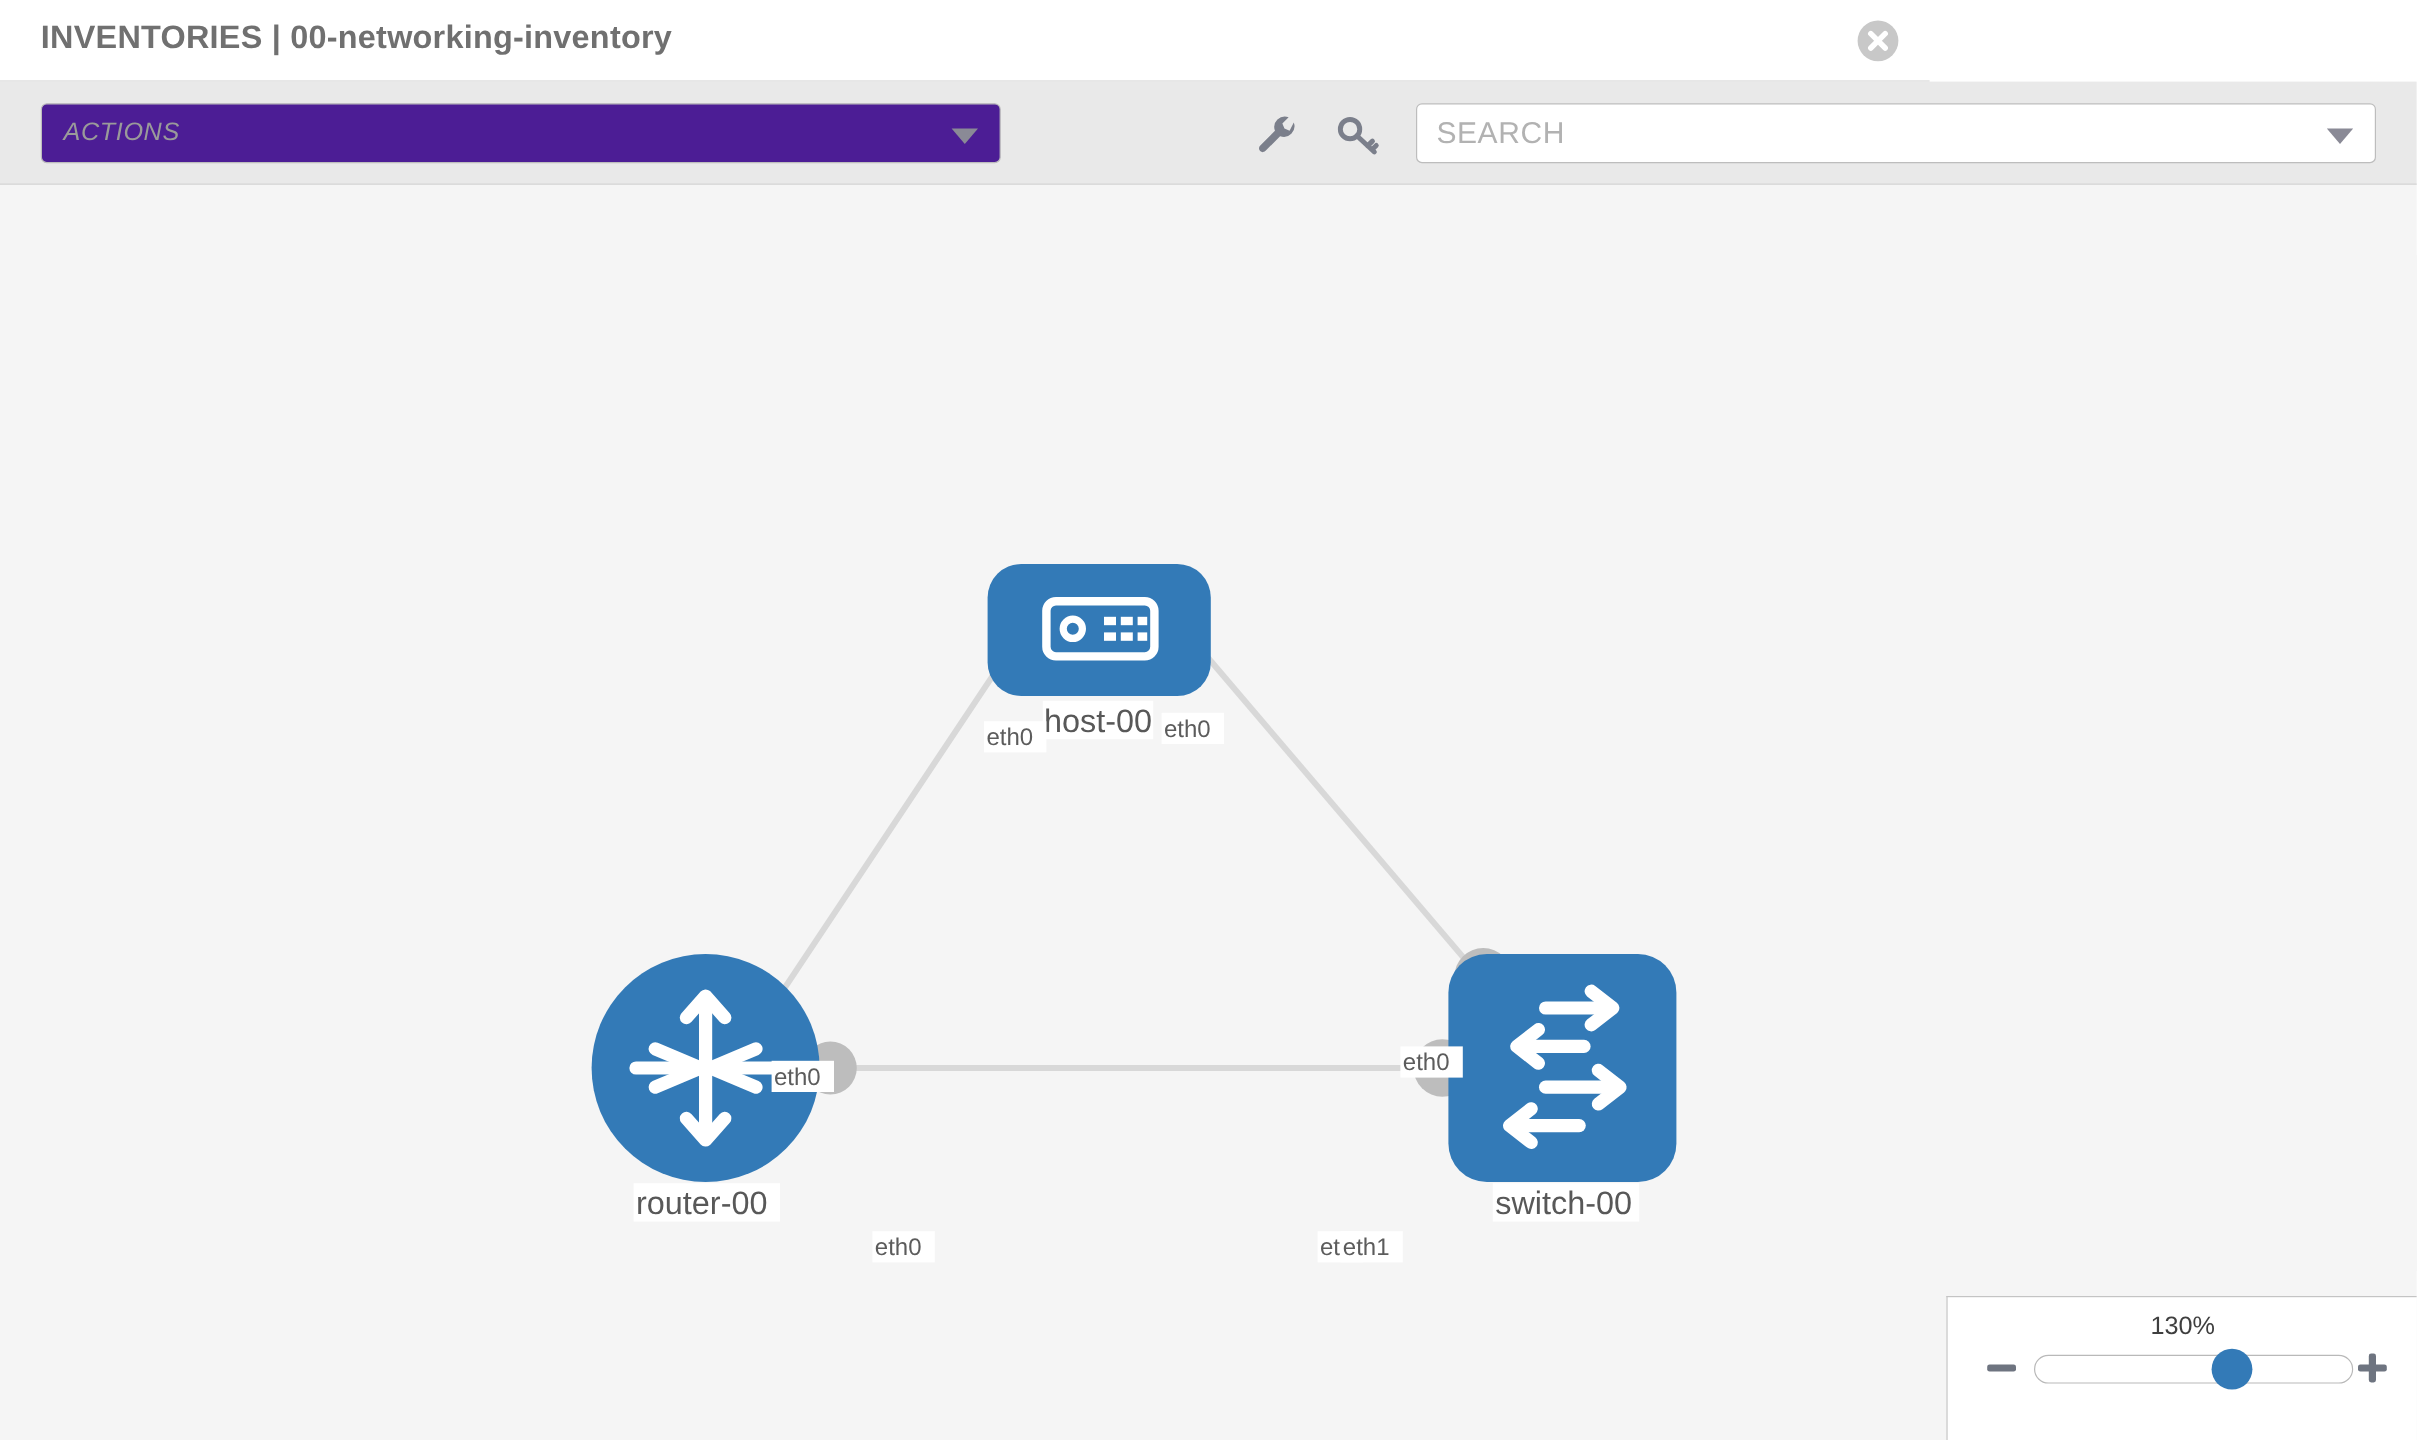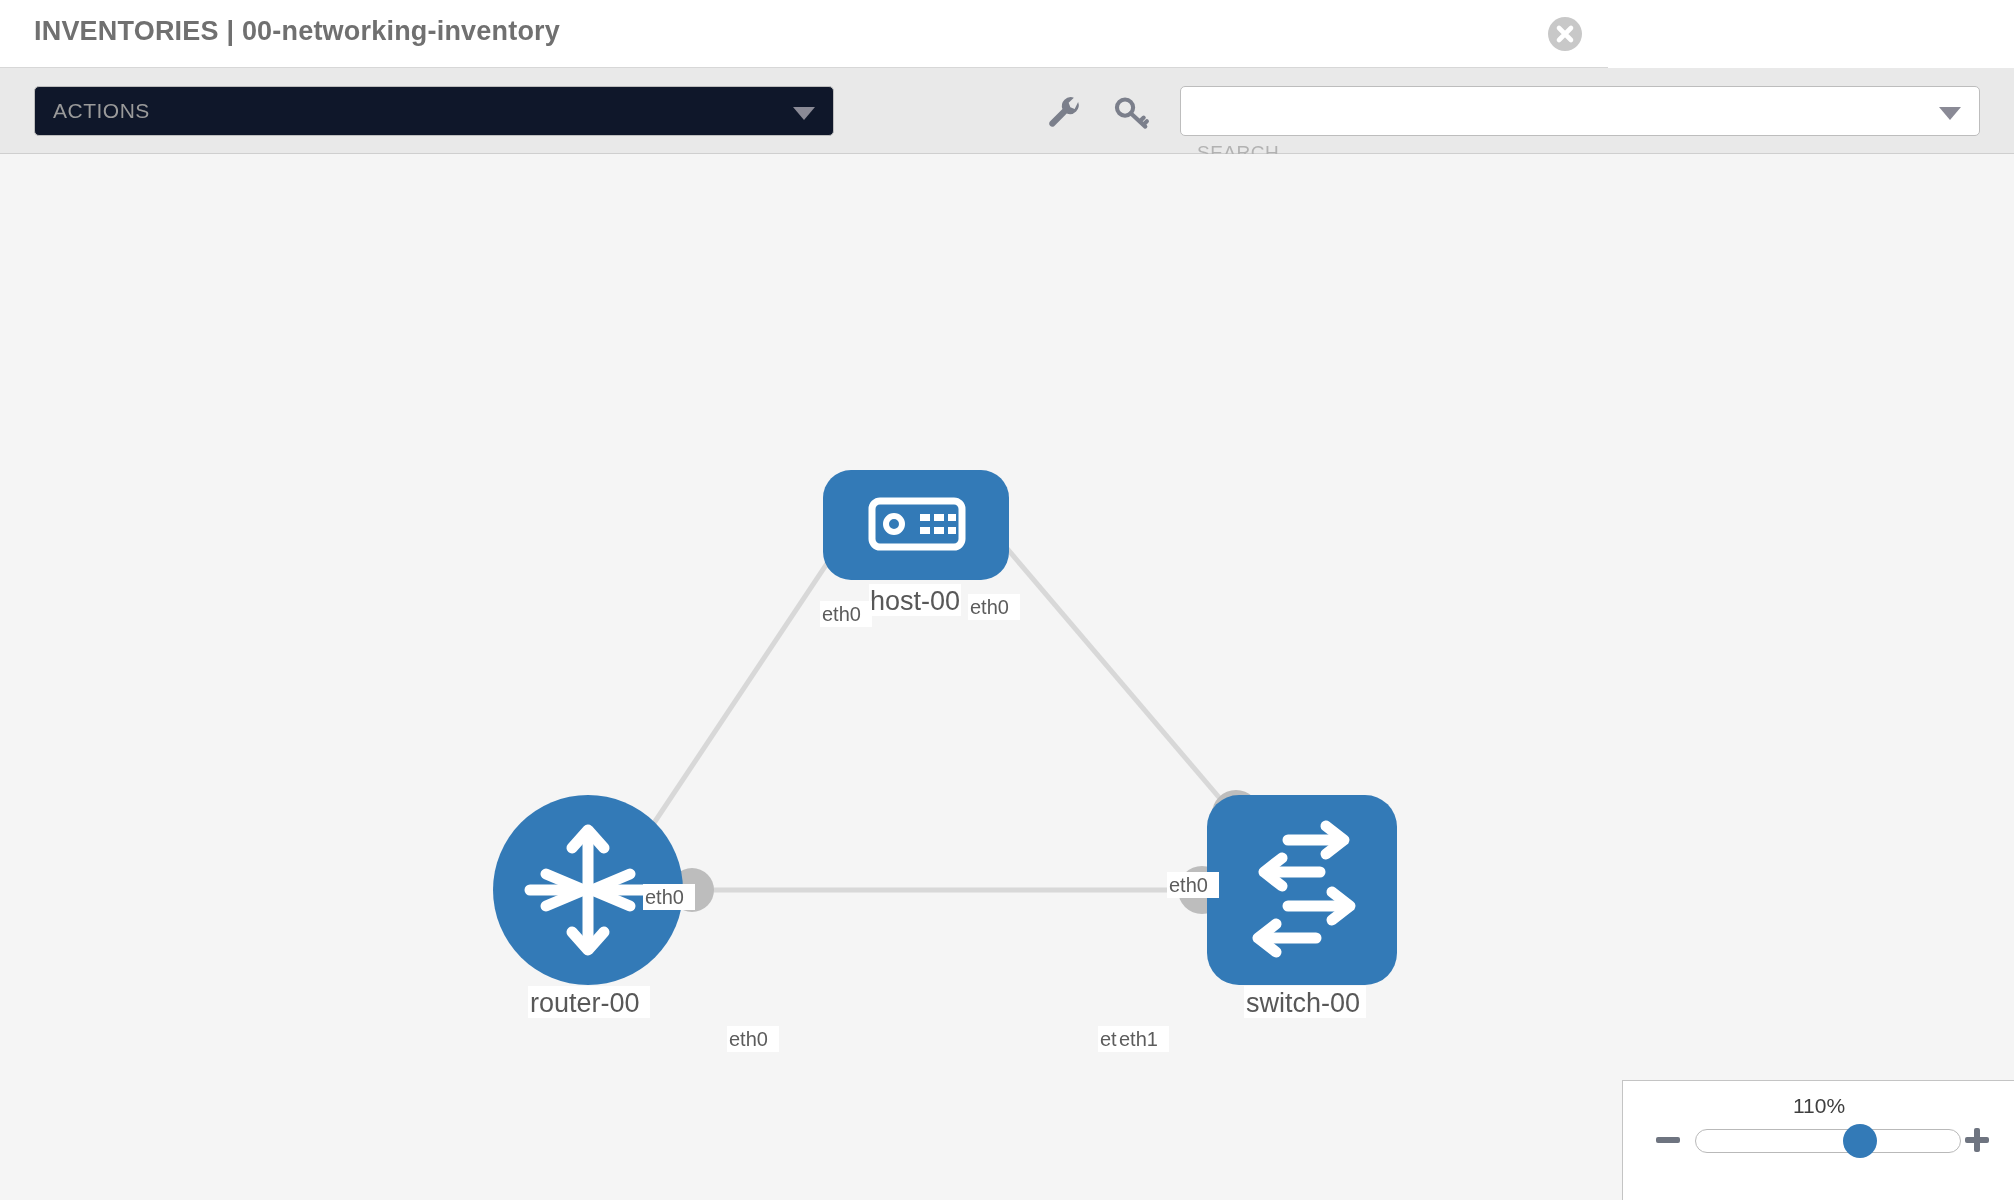--- a/index.html
+++ b/index.html
@@ -61,24 +61,25 @@
     background: #e9e9e9;
     border-bottom: 1px solid #cfcfcf;
   }
 
   .actions-select {
     position: absolute;
     left: 34px;
     top: 18px;
     width: 800px;
     height: 50px;
-    background: #0f172a;
+    background: #4c1d95;
     border: 1px solid #bdbdbd;
     border-radius: 5px;
     cursor: pointer;
+    font-style: italic;
   }
   .actions-label {
     position: absolute;
     left: 18px;
     top: 12px;
     font-size: 21px;
     color: #9a9a9a;
     letter-spacing: .5px;
   }
   .caret {
@@ -113,23 +114,22 @@
   }
   .search-input {
     position: absolute;
     left: 16px; top: 0;
     width: 720px;
     height: 48px;
     border: none;
     outline: none;
     background: transparent;
     font-family: "Liberation Sans", sans-serif;
-    font-size: 19px;
+    font-size: 25px;
     color: #5a5a5a;
-    margin-top: 42px;
   }
   .search-input::placeholder { color: #b2b2b2; letter-spacing: .5px; }
 
   
   .canvas {
     position: absolute;
     top: 154px; left: 0;
     width: 2014px;
     height: 1046px;
     background: #f5f5f5;
@@ -335,21 +335,21 @@
         <rect class="label-bg" x="1098" y="872" width="38" height="26"></rect>
         <text class="iface-label" x="1100" y="892">eth</text>
 
         <rect class="label-bg" x="1117" y="872" width="52" height="26"></rect>
         <text class="iface-label" x="1119" y="892">eth1</text>
       </g>
     </svg>
   </div>
 
   <div class="zoom-panel">
-    <div class="zoom-value">110%</div>
+    <div class="zoom-value">130%</div>
 
     <div class="zoom-minus">
       <svg width="30" height="30" viewBox="0 0 30 30" aria-hidden="true">
         <rect x="3" y="12" width="24" height="6" rx="2" fill="#6e7480"></rect>
       </svg>
     </div>
 
     <div class="zoom-track">
       <div class="zoom-thumb" style="left: 146.68px;"></div>
     </div>

